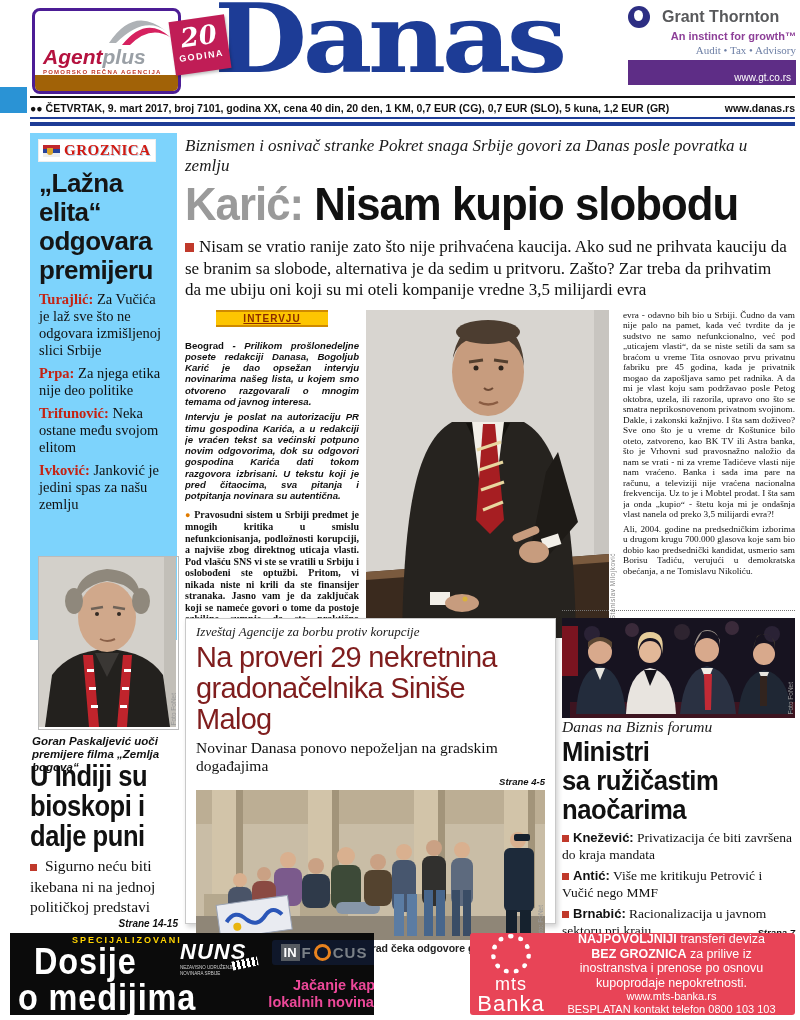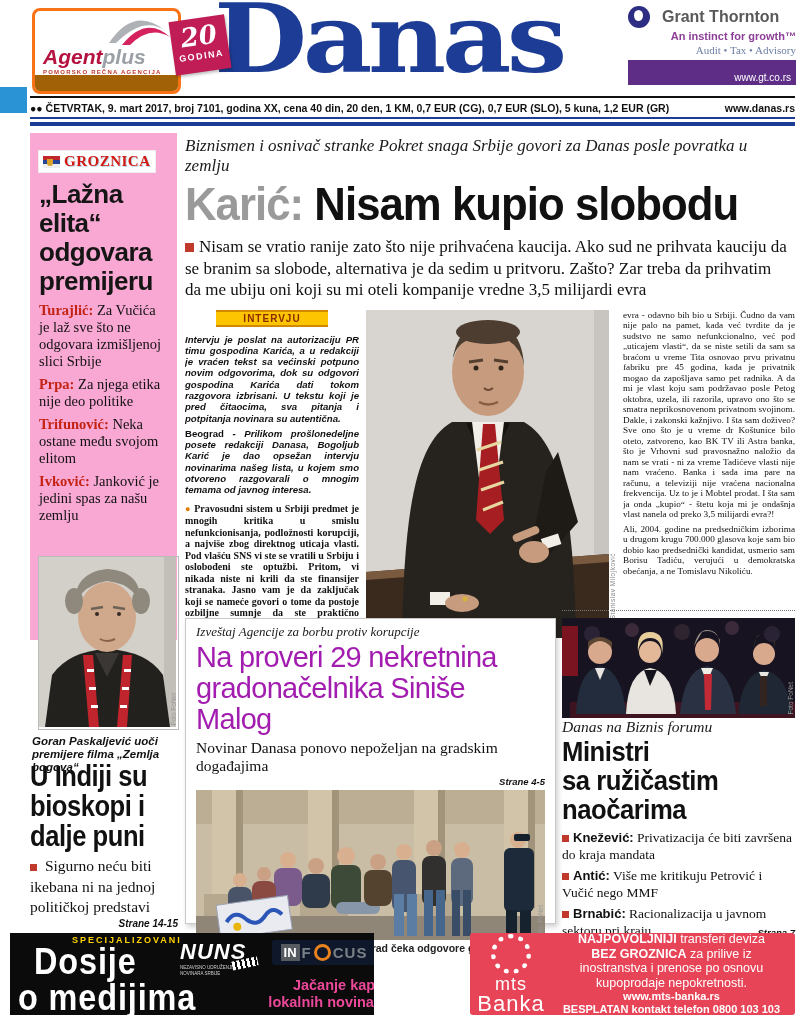--- a/index.html
+++ b/index.html
@@ -1,21 +1,21 @@
 <!DOCTYPE html>
 <html><head>
 <meta charset="utf-8">
 <style>
   html,body{margin:0;padding:0;background:#ddd;}
   .page{position:relative;width:800px;height:1020px;background:#fff;overflow:hidden;
         font-family:"Liberation Serif",serif;color:#111;}
   .abs{position:absolute;}
 
   
-  .agent-ad{left:32px;top:8px;width:143px;height:80px;border:3px solid #f97316;border-radius:8px;
+  .agent-ad{left:32px;top:8px;width:143px;height:80px;border:3px solid #4c1d95;border-radius:8px;
             background:#fff;overflow:hidden;}
   .agent-swoosh{position:absolute;right:4px;top:2px;}
   .agent-line{position:absolute;left:8px;top:34px;font-family:"Liberation Sans",sans-serif;
               font-style:italic;font-weight:bold;font-size:21px;}
   .agent-line .a1{color:#b5123f;}
   .agent-line .a2{color:#9aa0a6;}
   .agent-tag{position:absolute;left:8px;top:58px;font-family:"Liberation Sans",sans-serif;
              font-size:6px;letter-spacing:1.2px;color:#c0392b;font-weight:bold;}
   .agent-url{position:absolute;left:0;bottom:0;width:100%;height:15px;background:#a16207;
              color:#fff;font:bold 10px "Liberation Sans",sans-serif;text-align:right;
@@ -36,21 +36,21 @@
   .gt-serv{font:11px "Liberation Serif",serif;color:#6d7fa5;text-align:right;margin-top:2px;}
   .gt-bar{margin-top:4px;background:#5e2d86;height:25px;color:#fff;font:10px "Liberation Sans",sans-serif;
           text-align:right;padding:12px 5px 0 0;box-sizing:border-box;}
   .blue-mark{left:0;top:87px;width:27px;height:26px;background:#2a93d5;}
   .dateline{left:30px;top:96px;width:765px;border-top:2px solid #111;padding-top:4px;
             display:flex;justify-content:space-between;
             font:bold 10.5px "Liberation Sans",sans-serif;color:#111;}
   .blue-rule{left:30px;top:117px;width:765px;height:3px;border-top:2px solid #1d3c96;border-bottom:4px solid #1d3c96;background:#fff;}
 
   
-  .cream{left:30px;top:133px;width:147px;height:507px;background:#f9a8d4;padding:18px 9px;box-sizing:border-box;}
+  .cream{left:30px;top:133px;width:147px;height:507px;background:#7dd3fc;padding:7px 9px;box-sizing:border-box;}
   .groz-badge{background:#fff;padding:2px 4px;display:flex;align-items:center;gap:4px;width:fit-content;
               box-shadow:0 0 0 1px #eee;}
   .flag{width:17px;height:12px;display:inline-block;position:relative;flex:0 0 17px;
         background:linear-gradient(#c0272d 33%,#26439c 33%,#26439c 66%,#eee 66%);}
   .flag::after{content:"";position:absolute;left:4px;top:3px;width:6px;height:7px;background:#d9a32a;border-radius:0 0 3px 3px;}
   .groz-badge b{font:bold 15px "Liberation Serif",serif;color:#d11a12;letter-spacing:.5px;
                 text-shadow:1px 1px 0 #bcd6ea;}
   .cream h2{font:26px "Liberation Sans",sans-serif;letter-spacing:-.5px;line-height:29px;
             margin:8px 0 6px 0;color:#151515;font-weight:600;}
   .cream p{font:14.5px "Liberation Serif",serif;line-height:17px;margin:0 0 6px 0;}
@@ -60,23 +60,23 @@
   .lead{left:185px;top:136px;width:610px;}
   .kicker{font:italic 17px "Liberation Serif",serif;color:#1a1a1a;}
   .lead-hl{margin-top:3px;font:bold 46px "Liberation Sans",sans-serif;letter-spacing:-1px;
            white-space:nowrap;transform:scaleX(.95);transform-origin:left top;line-height:50px;}
   .lead-hl .gray{color:#9a9a9a;}
   .deck{margin-top:7px;font:17px "Liberation Serif",serif;line-height:21.5px;color:#101010;width:605px;}
   .sq{display:inline-block;width:9px;height:9px;background:#c0392b;margin-right:5px;}
   .sq.small{width:7px;height:7px;margin-right:4px;}
   .lead-cols{display:flex;gap:7px;margin-top:9px;height:333px;}
   .lcol{width:174px;overflow:hidden;}
-  .intervju{width:112px;margin:0 auto 7px auto;background:#fdc501;border-top:2px solid #cf8a00;
+  .intervju{width:112px;margin:0 auto 13px auto;background:#fdc501;border-top:2px solid #cf8a00;
             border-bottom:2px solid #cf8a00;text-align:center;
-            font:bold 10px "Liberation Sans",sans-serif;color:#8a2a00;letter-spacing:1px;padding:1px 0;}
+            font:bold 10px "Liberation Sans",sans-serif;color:#8a2a00;letter-spacing:1px;padding:1px 0;text-decoration:underline;}
   .intro{font:italic bold 9.6px "Liberation Sans",sans-serif;line-height:11.3px;text-align:justify;margin:0 0 4px 0;}
   .intro b{font-style:normal;}
   .question{font:bold 10px "Liberation Serif",serif;line-height:11.5px;text-align:justify;margin:7px 0 4px 0;}
   .odot{color:#e07b00;font-size:9px;}
   .answer{font:10px "Liberation Serif",serif;line-height:11.5px;text-align:justify;margin:0;}
   .photo-wrap{width:250px;position:relative;flex:0 0 250px;}
   .rcol{width:172px;overflow:hidden;position:relative;height:333px;}
   .rcol p{font:9.2px "Liberation Serif",serif;line-height:10.5px;text-align:justify;margin:0 0 4px 0;}
   .byline{position:absolute;right:0;bottom:0;background:#fff;text-align:right;padding-left:6px;}
   .byline .by{font:bold italic 10px "Liberation Serif",serif;display:block;}
@@ -90,21 +90,21 @@
   .left-hl{left:30px;top:761px;width:170px;font:bold 29px "Liberation Sans",sans-serif;line-height:30px;
            letter-spacing:-.5px;transform:scaleX(.88);transform-origin:left top;}
   .left-hl span{display:block;}
   .left-deck{left:30px;top:856px;width:150px;font:15.5px "Liberation Serif",serif;line-height:20.5px;}
   .left-pages{left:30px;top:918px;width:148px;text-align:right;font:bold italic 10px "Liberation Sans",sans-serif;}
 
   
   .card{left:185px;top:618px;width:371px;height:306px;border:1px solid #c9c9c9;background:#fff;
         box-shadow:2px 3px 5px rgba(0,0,0,.18);padding:5px 10px;box-sizing:border-box;}
   .card .kicker{font-size:13px;}
-  .card h1{margin:2px 0 4px 0;font:29px "Liberation Sans",sans-serif;font-weight:500;letter-spacing:-.7px;line-height:31px;color:#a21caf;}
+  .card h1{margin:2px 0 4px 0;font:29px "Liberation Sans",sans-serif;font-weight:500;letter-spacing:-.7px;line-height:31px;color:#7f1d1d;}
   .card .sub{font:15.5px "Liberation Serif",serif;}
   .card .pages{text-align:right;font:bold italic 9.5px "Liberation Sans",sans-serif;margin-top:1px;}
   .crowd-wrap{position:relative;margin-top:3px;width:349px;height:150px;}
   .crowd-cap{text-align:right;font:bold 10.5px "Liberation Sans",sans-serif;margin-top:2px;color:#222;}
 
   
   .rstory{left:562px;top:610px;width:233px;border-top:1px dotted #777;padding-top:7px;}
   .forum-wrap{position:relative;width:233px;height:100px;}
   .rstory .kicker{font-size:15.5px;margin-top:0;display:block;}
   .r-hl{font:bold 27px "Liberation Sans",sans-serif;line-height:29px;letter-spacing:-.5px;
@@ -136,21 +136,21 @@
              color:#fff;text-align:center;font:bold 9.5px "Liberation Sans",sans-serif;line-height:11px;padding-top:14px;box-sizing:border-box;}
   .promo{position:absolute;left:240px;top:44px;width:214px;text-align:center;color:#ec4899;
          font:bold 14.5px "Liberation Sans",sans-serif;line-height:16.5px;}
   .mts{left:470px;top:933px;width:325px;height:82px;background:#e84457;border-radius:3px;display:flex;
        align-items:center;color:#fff;padding:4px 6px;box-sizing:border-box;gap:8px;}
   .mts-logo{flex:0 0 70px;text-align:center;}
   .mts-ring{width:30px;height:30px;border-radius:50%;border:5px dotted #fff;margin:0 auto 1px auto;}
   .mts-t1{font:18px "Liberation Sans",sans-serif;letter-spacing:1px;line-height:18px;}
   .mts-t2{font:22px "Liberation Sans",sans-serif;letter-spacing:1px;line-height:22px;}
   .mts-body{flex:1;text-align:center;font:12.5px "Liberation Sans",sans-serif;line-height:14.5px;}
-  .mts-body .sm{font-size:11px;line-height:13px;font-weight:bold;}
+  .mts-body .sm{font-size:11px;line-height:13px;}
 
   .credit-side{position:absolute;right:1px;bottom:3px;writing-mode:vertical-rl;transform:rotate(180deg);
                font:6.5px "Liberation Sans",sans-serif;color:#999;}
   svg{display:block;}
 </style>
 </head>
 <body>
 
 <div class="page">
 
@@ -201,22 +201,22 @@
   </div>
 
   <div class="abs lead">
     <div class="kicker">Biznismen i osnivač stranke Pokret snaga Srbije govori za Danas posle povratka u zemlju</div>
     <div class="lead-hl"><span class="gray">Karić:</span><span> Nisam kupio slobodu</span></div>
     <div class="deck"><span class="sq"></span><span>Nisam se vratio ranije zato što nije prihvaćena kaucija. Ako sud ne prihvata kauciju da se branim sa slobode, alternativa je da sedim u pritvoru. Zašto? Zar treba da prihvatim da me ubiju oni koji su mi oteli kompanije vredne 3,5 milijardi evra</span></div>
 
     <div class="lead-cols">
       <div class="lcol">
         <div class="intervju">INTERVJU</div>
+        <p class="intro"><b>Beograd</b><span> - Prilikom prošlonedeljne posete redakciji Danasa, Bogoljub Karić je dao opsežan intervju novinarima našeg lista, u kojem smo otvoreno razgovarali o mnogim temama od javnog interesa.</span></p>
         <p class="intro">Intervju je poslat na autorizaciju PR timu gospodina Karića, a u redakciji je vraćen tekst sa većinski potpuno novim odgovorima, dok su odgovori gospodina Karića dati tokom razgovora izbrisani. U tekstu koji je pred čitaocima, sva pitanja i potpitanja novinara su autentična.</p>
-        <p class="intro"><b>Beograd</b><span> - Prilikom prošlonedeljne posete redakciji Danasa, Bogoljub Karić je dao opsežan intervju novinarima našeg lista, u kojem smo otvoreno razgovarali o mnogim temama od javnog interesa.</span></p>
         <p class="question"><span class="odot">●</span><span> Pravosudni sistem u Srbiji predmet je mnogih kritika u smislu nefunkcionisanja, podložnosti korupciji, a najviše zbog direktnog uticaja vlasti. Pod vlašću SNS vi ste se vratili u Srbiju i oslobođeni ste optužbi. Pritom, vi nikada niste ni krili da ste finansijer stranaka. Jasno vam je da zaključak koji se nameće govori o tome da postoje ozbiljne sumnje da ste praktično „kupili“ svoju slobodu?</span></p>
         <p class="answer">- Već u prvom pitanju vi pokušavate da navedete čitaoce na zaključak da sam „kupio“ povratak. Da sam tada prihvatio ponudu tzv. „demokrata“ iz DOS-a, da platim reket od nekoliko miliona</p>
       </div>
 
       <div class="photo-wrap">
         <svg width="243" height="328" viewBox="0 0 243 328">
           <rect width="243" height="328" fill="#d8d5d0"></rect>
           <rect x="228" width="15" height="328" fill="#c8c5c0"></rect>
           <polygon points="0,262 243,244 243,328 0,328" fill="#3a2a1e"></polygon>
           <polygon points="0,262 243,244 243,252 0,270" fill="#7a5a3e"></polygon>

